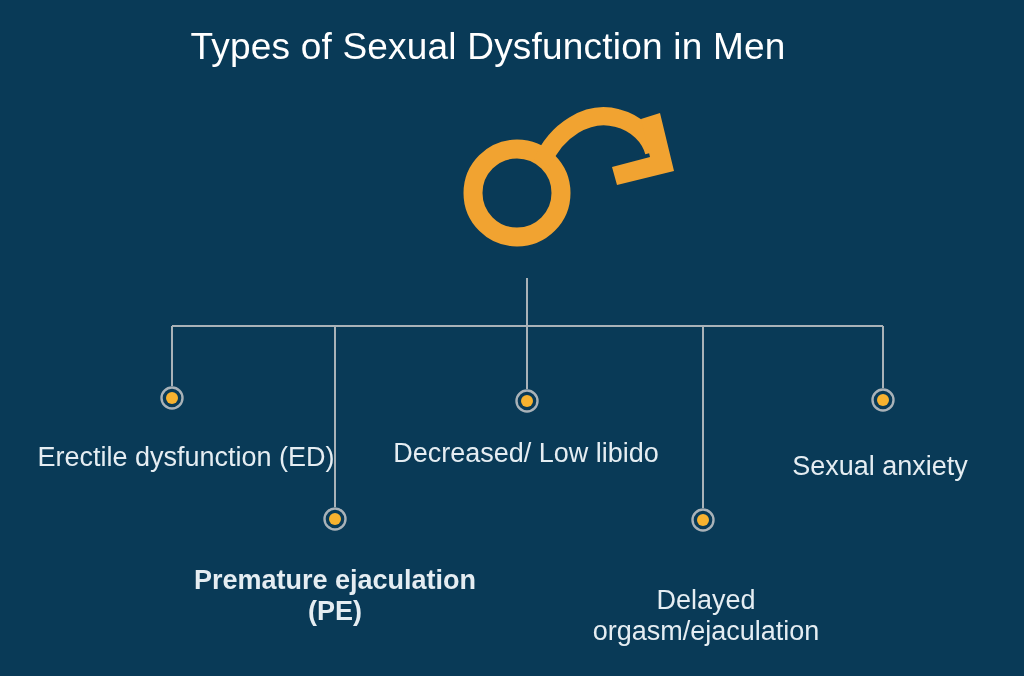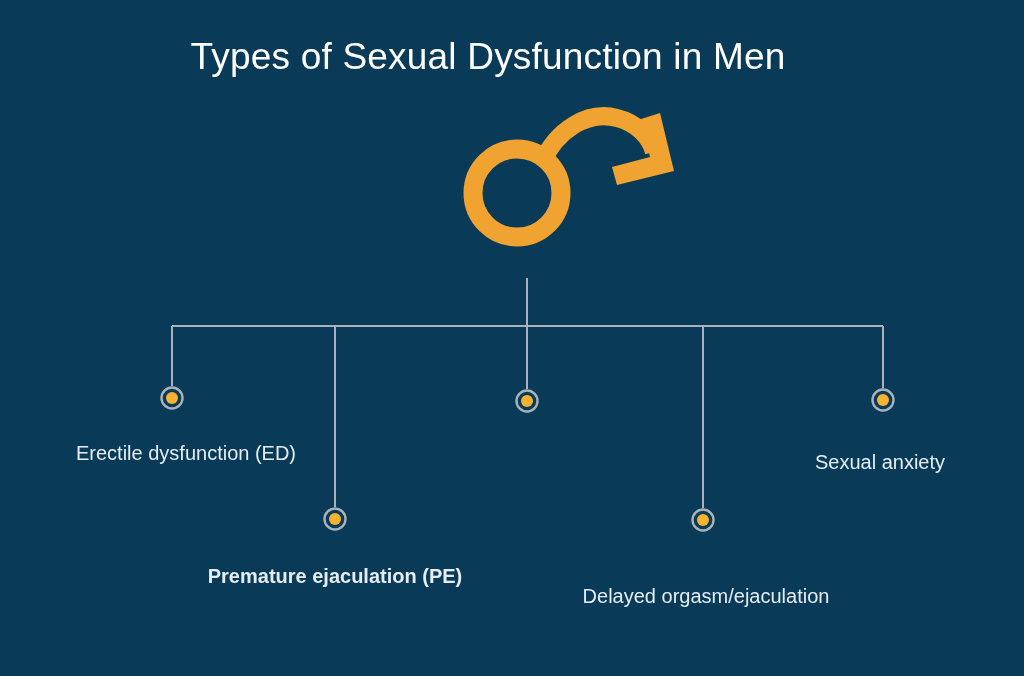--- a/index.html
+++ b/index.html
@@ -14,21 +14,21 @@
   html,body{margin:0;padding:0;}
   body{
     background:var(--background);
     font-family:"Liberation Sans", sans-serif;
     width:1024px;height:676px;overflow:hidden;
   }
   .canvas{
     position:relative;width:1024px;height:676px;background:var(--background);
   }
   .title{
-    position:absolute;left:0;top:36px;width:976px;
+    position:absolute;left:0;top:26px;width:976px;
     text-align:center;
     color:var(--title-text);
     font-size:37px;
     font-weight:400;
     letter-spacing:0.2px;
   }
   .diagram-svg{
     position:absolute;left:0;top:0;width:1024px;height:676px;
   }
   .tree-line{
@@ -43,21 +43,21 @@
   .ring{
     fill:none;stroke:var(--node-ring);stroke-width:2.4;
   }
   .dot{
     fill:var(--node-dot);
   }
   .branch-label{
     position:absolute;width:320px;
     text-align:center;
     color:var(--label-text);
-    font-size:20px;
+    font-size:27px;
     font-weight:400;
   }
   .pos-label-0{left:26px;top:442px;}
   .pos-label-1{left:175px;top:565px;font-weight:bold;}
   .pos-label-2{left:366px;top:438px;}
   .pos-label-3{left:546px;top:585px;}
   .pos-label-4{left:720px;top:451px;}
 </style>
 </head>
 <body>
@@ -93,16 +93,17 @@
       <circle class="dot" cx="703" cy="520" r="6"></circle>
     </g>
     <g>
       <circle class="ring" cx="883" cy="400" r="10.5"></circle>
       <circle class="dot" cx="883" cy="400" r="6"></circle>
     </g>
   </svg>
 
   <div class="branch-label pos-label-0">Erectile dysfunction (ED)</div>
   <div class="branch-label pos-label-1">Premature ejaculation (PE)</div>
+  <div class="branch-label pos-label-2">Decreased/ Low libido</div>
   <div class="branch-label pos-label-3">Delayed orgasm/ejaculation</div>
   <div class="branch-label pos-label-4">Sexual anxiety</div>
 
 </div>
 
 </body></html>

